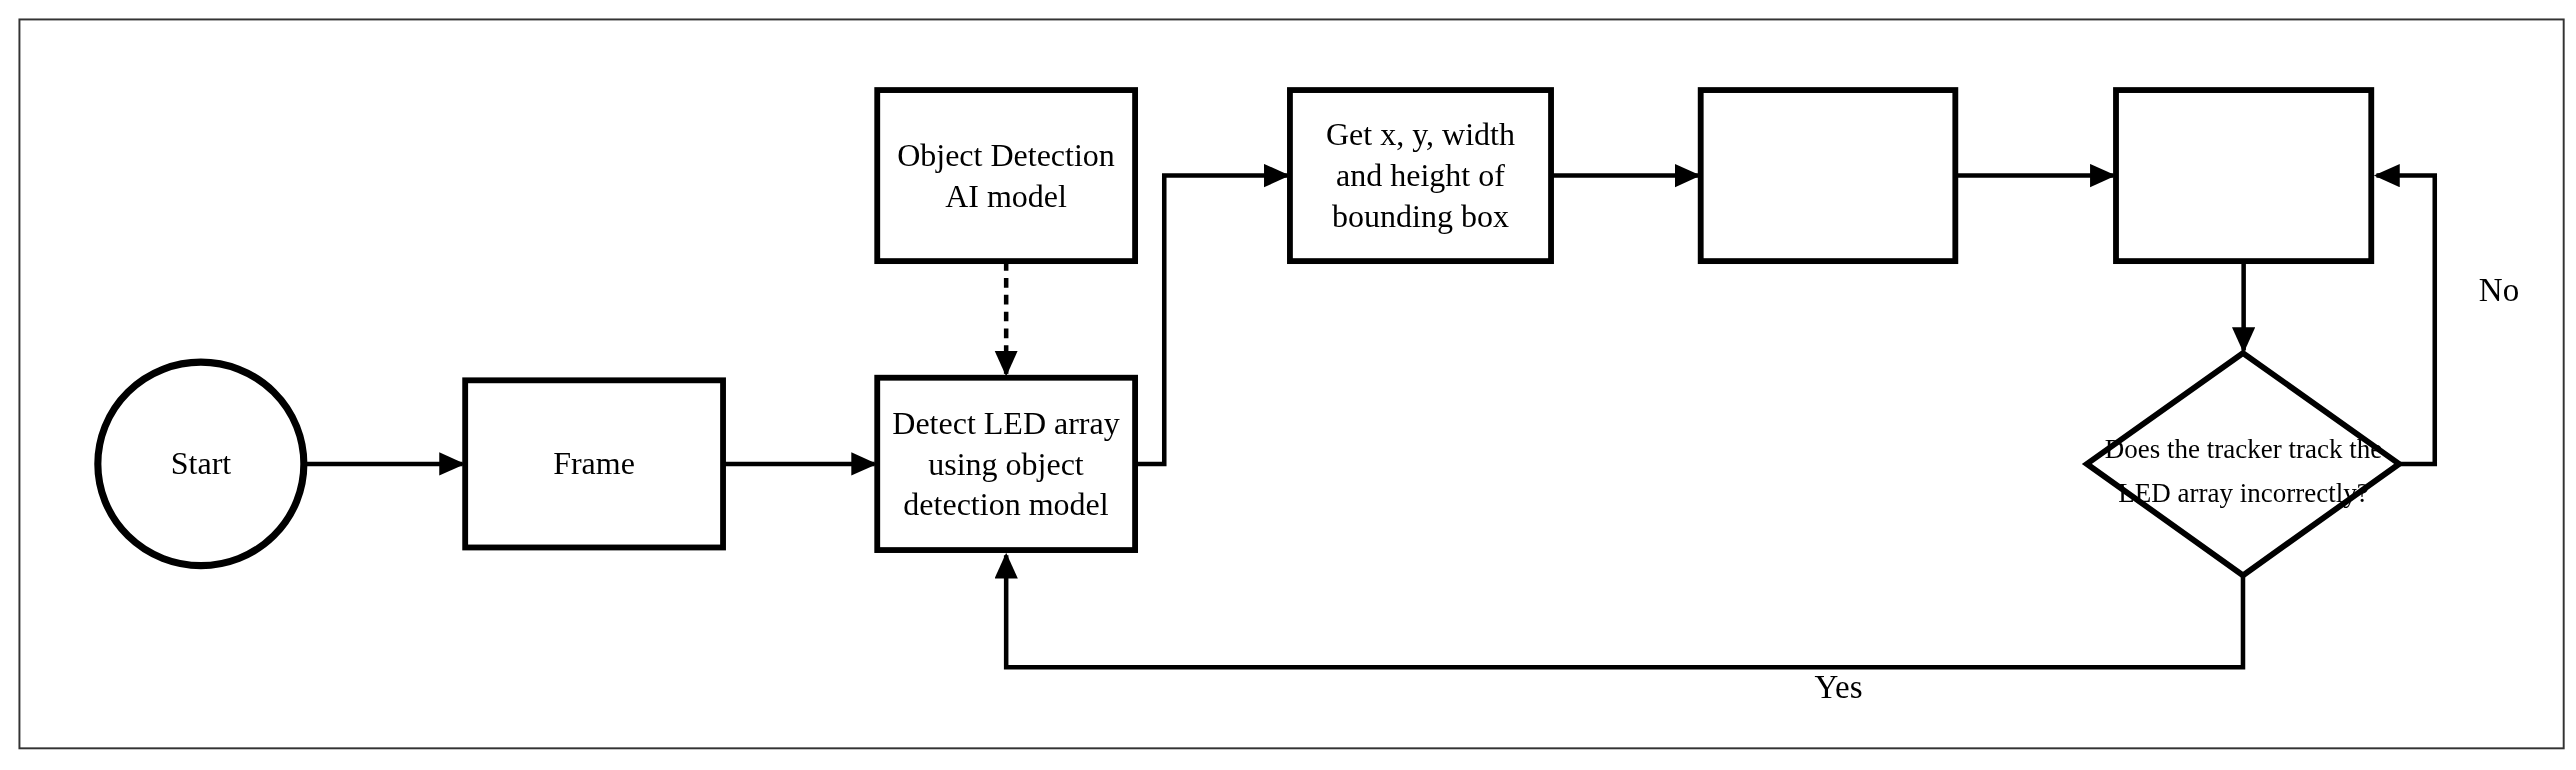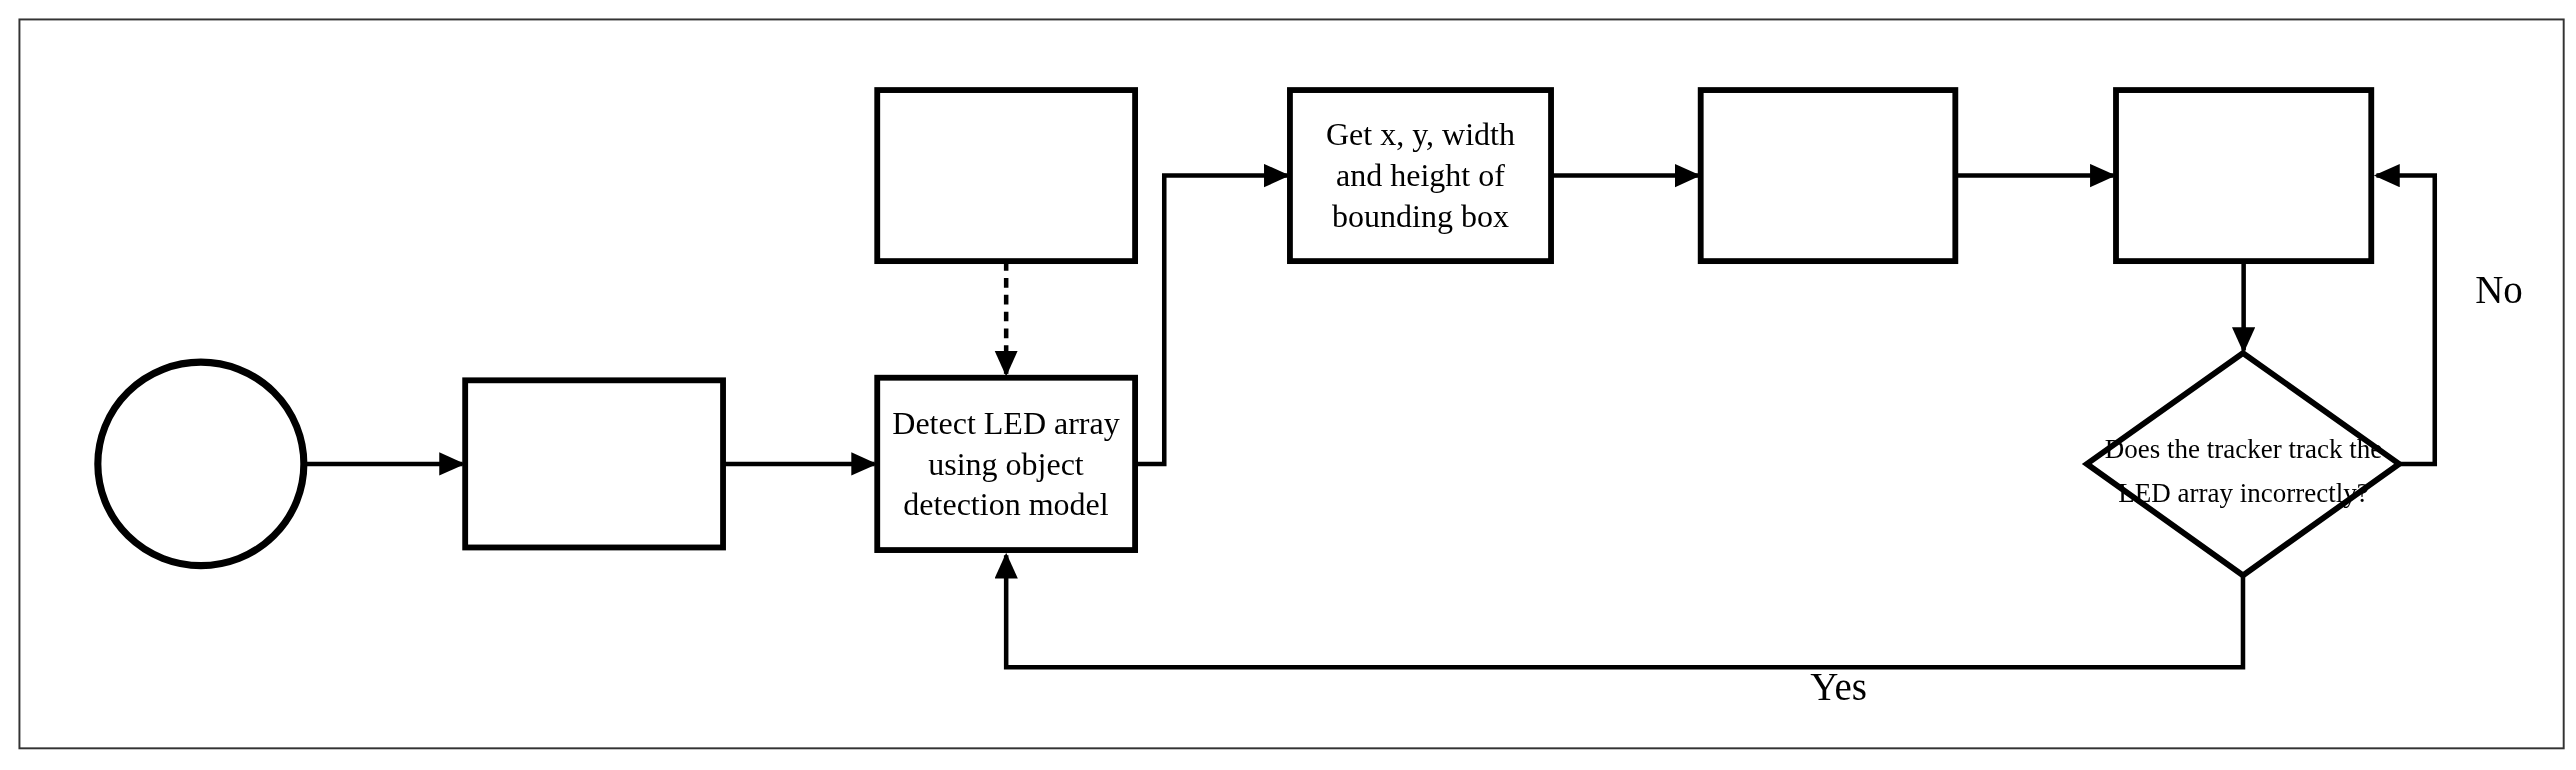--- a/index.html
+++ b/index.html
@@ -32,21 +32,21 @@
     white-space: pre-line;
     color: #000000;
     font-size: 32px;
     line-height: 1.28;
   }
   .lbl-decision {
     font-size: 27px;
     line-height: 1.62;
   }
   .lbl-edge {
-    font-size: 39px;
+    font-size: 33px;
     line-height: 1.1;
   }
 </style>
 </head>
 <body>
 
 <div class="canvas">
 
   <svg class="shapes" viewBox="0 0 3976 1190">
     <defs>
@@ -71,22 +71,26 @@
     <path d="M1752,716 L1797,716 L1797,271 L1987,271" fill="none" stroke="#000000" stroke-width="7" marker-end="url(#arrow)"></path>
     <path d="M2394,271 L2621,271" fill="none" stroke="#000000" stroke-width="7" marker-end="url(#arrow)"></path>
     <path d="M3018,271 L3262,271" fill="none" stroke="#000000" stroke-width="7" marker-end="url(#arrow)"></path>
     <path d="M3463,403 L3463,541" fill="none" stroke="#000000" stroke-width="7" marker-end="url(#arrow)"></path>
     <path d="M3703,716 L3758,716 L3758,271 L3668,271" fill="none" stroke="#000000" stroke-width="7" marker-end="url(#arrow)"></path>
     <path d="M3462,888 L3462,1030 L1553,1030 L1553,857" fill="none" stroke="#000000" stroke-width="7" marker-end="url(#arrow)"></path>
     <path d="M1553,403 L1553,563" fill="none" stroke="#000000" stroke-width="7" stroke-dasharray="15 11"></path>
     <path d="M1553,563 L1553,577" fill="none" stroke="#000000" stroke-width="7" marker-end="url(#arrow)"></path>
   </svg>
 
+  <div class="lbl" style="left:98px; top:362px; width:206px; height:203px;">Start</div>
 
+  <div class="lbl" style="left:465px; top:380px; width:258px; height:167px;">Frame</div>
 
+  <div class="lbl" style="left:877px; top:90px; width:258px; height:171px;">Object Detection
+AI model</div>
 
   <div class="lbl" style="left:1290px; top:90px; width:261px; height:171px;">Get x, y, width
 and height of
 bounding box</div>
 
   <div class="lbl" style="left:877px; top:378px; width:258px; height:172px;">Detect LED array
 using object
 detection model</div>
 
 

